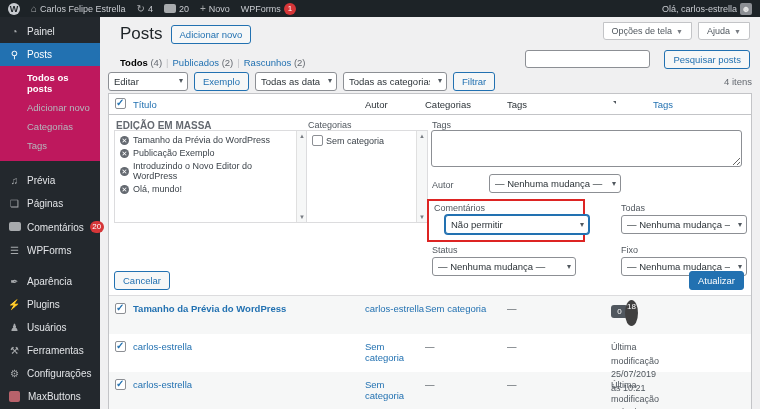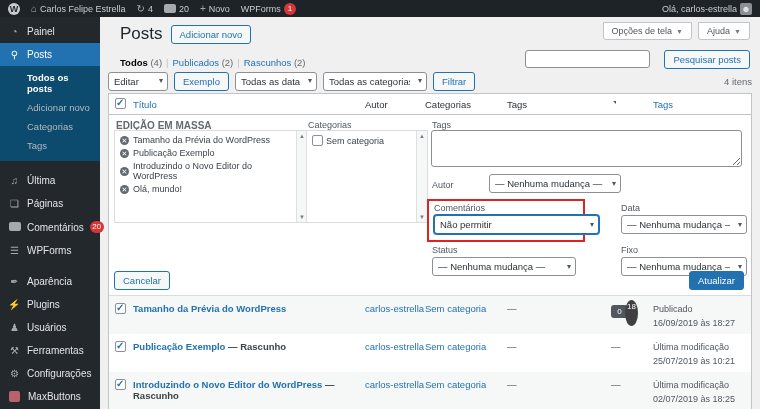--- a/index.html
+++ b/index.html
@@ -18,21 +18,21 @@
   .mini-bubble { width:12px; height:9px; background:#a7aaad; border-radius:2px; position:relative; display:inline-block; }
   .mini-bubble::after { content:""; position:absolute; bottom:-3px; left:2px; border:3px solid transparent; border-top-color:#a7aaad; border-right-width:0; }
 
   
   .sidebar { position:absolute; top:17px; left:0; width:100px; bottom:0; background:#23282d; font-size:10px; color:#e2e4e7; z-index:20; }
   .sb-item { display:flex; align-items:center; gap:6px; padding:6px 6px 6px 8px; cursor:pointer; position:relative; }
   .sb-ico { width:13px; text-align:center; color:#a7aaad; font-size:10px; flex:none; }
   .sb-item.active { background:#2271b1; color:#fff; }
   .sb-item.active .sb-ico { color:#fff; }
   .sb-item.active::after { content:""; position:absolute; right:-6px; top:50%; margin-top:-6px; border:6px solid transparent; border-left-color:#2271b1; }
-  .submenu { background:#0c4a6e; padding:2px 0 6px 0; }
+  .submenu { background:#be185d; padding:2px 0 6px 0; }
   .submenu-item { padding:4px 6px 4px 27px; font-size:9.5px; color:#b4b9be; cursor:pointer; }
   .submenu-item.current { color:#fff; font-weight:bold; }
   .sb-gap { height:8px; }
   .sb-badge { background:#d63638; color:#fff; border-radius:7px; min-width:14px; height:12px; font-size:8px; line-height:12px; text-align:center; padding:0 2px; }
   .mb-ico { width:11px; height:11px; background:#b8626b; border-radius:2px; flex:none; margin-right:2px; margin-left:1px; }
 
   
   .content { position:absolute; left:100px; top:17px; right:0; bottom:0; }
   .page-title-row { position:absolute; left:20px; top:7px; display:flex; align-items:center; gap:8px; }
   h1.page-title { font-size:17px; font-weight:normal; color:#1d2327; }
@@ -47,21 +47,21 @@
   .views .current-view { color:#000; font-weight:bold; }
   .count { color:#646970; }
 
   .search-row { position:absolute; right:10px; top:33px; display:flex; gap:14px; }
   .search-input { width:125px; height:18px; border:1px solid #8c8f94; border-radius:3px; background:#fff; font-size:9.5px; padding:0 4px; }
 
   .toolbar { position:absolute; left:8px; top:54px; right:8px; display:flex; gap:6px; align-items:center; }
   .selwrap { position:relative; display:inline-block; }
   .selwrap::after { content:"\25BE"; position:absolute; right:5px; top:50%; transform:translateY(-55%); font-size:8px; color:#50575e; pointer-events:none; }
   select { appearance:none; -webkit-appearance:none; border:1px solid #8c8f94; border-radius:3px; background:#fff; font-size:9.5px; font-family:inherit; color:#2c3338; height:19px; padding:0 16px 0 5px; width:100%; }
-  .w-bulk{width:60px;} .w-dates{width:82px;} .w-cats{width:104px;}
+  .w-bulk{width:80px;} .w-dates{width:82px;} .w-cats{width:104px;}
   .items-count { margin-left:auto; font-size:9.5px; color:#646970; }
 
   
   .table { position:absolute; left:8px; right:8px; top:76px; bottom:-2px; background:#fff; border:1px solid #c3c4c7; }
   .tgrid { display:grid; grid-template-columns:24px 232px 60px 82px 104px 42px 1fr; align-items:center; }
   .thead { height:21px; border-bottom:1px solid #c3c4c7; font-size:9.5px; }
   .thead .hcell { color:#2c3338; }
   .thead a { color:#2271b1; }
   input[type=checkbox] { appearance:none; -webkit-appearance:none; width:11px; height:11px; border:1px solid #8c8f94; border-radius:2px; background:#fff; margin-left:6px; position:relative; cursor:pointer; }
   input[type=checkbox]:checked::before { content:"\2713"; position:absolute; left:0px; top:-2px; color:#2271b1; font-size:10px; font-weight:bold; }
@@ -146,21 +146,21 @@
   </div>
   <div class="submenu">
     <div class="submenu-item current">Todos os posts</div>
     <div class="submenu-item">Adicionar novo</div>
     <div class="submenu-item">Categorias</div>
     <div class="submenu-item">Tags</div>
   </div>
   <div class="sb-gap"></div>
   <div class="sb-item">
     <span class="sb-ico">♫</span>
-    <span>Última</span>
+    <span>Prévia</span>
   </div>
   <div class="sb-item">
     <span class="sb-ico">❏</span>
     <span>Páginas</span>
   </div>
   <div class="sb-item">
     <span class="sb-ico"><span class="mini-bubble"></span></span>
     <span>Comentários</span>
     <span class="sb-badge">20</span>
   </div>
@@ -278,58 +278,55 @@
       </div>
 
       <div class="abs flabel" style="left:323px; top:5px;">Tags</div>
       <textarea class="abs be-textarea" style=""></textarea>
 
       <div class="abs flabel" style="left:323px; top:65px;">Autor</div>
       <span class="abs selwrap" style="left:380px; top:59px; width:132px;"><select><option>— Nenhuma mudança —</option></select></span>
 
       <div class="abs redbox"></div>
       <div class="abs flabel" style="left:325px; top:88px;">Comentários</div>
-      <span class="abs selwrap" style="left:325px; top:100px; width:165px;"><select class="sel-focus"><option>Não permitir</option></select></span>
-
-      <div class="abs flabel" style="left:512px; top:88px;">Data</div>
+      <span class="abs selwrap" style="left:336px; top:100px; width:144px;"><select class="sel-focus"><option>Não permitir</option></select></span>
+
+      <div class="abs flabel" style="left:512px; top:88px;">Todas</div>
       <span class="abs selwrap" style="left:512px; top:100px; width:126px;"><select><option>— Nenhuma mudança —</option></select></span>
 
       <div class="abs flabel" style="left:323px; top:130px;">Status</div>
       <span class="abs selwrap" style="left:323px; top:142px; width:144px;"><select><option>— Nenhuma mudança —</option></select></span>
 
       <div class="abs flabel" style="left:512px; top:130px;">Fixo</div>
       <span class="abs selwrap" style="left:512px; top:142px; width:126px;"><select><option>— Nenhuma mudança —</option></select></span>
 
       <button class="abs btn be-btnrow-cancel">Cancelar</button>
       <button class="abs btn btn-primary be-btnrow-update">Atualizar</button>
     </div>
 
     <div class="tgrid trow alt">
       <span><input type="checkbox" checked="" style=""></span>
       <span><a class="row-title">Tamanho da Prévia do WordPress</a><span class="row-suffix"></span></span>
       <span><a>carlos-estrella</a></span>
       <span><a>Sem categoria</a></span>
       <span class="dash">—</span>
       <span style="padding-top:9px;"><span class="cbubble"><span>0</span><span class="pending">18</span></span></span>
-      <span class="datecell"><span>Publicado</span><br><span>16/09/2019 às 18:27</span></span>
     </div>
 
     <div class="tgrid trow">
       <span><input type="checkbox" checked="" style=""></span>
-      <span><a class="row-title">Publicação Exemplo</a><span class="row-suffix"> — Rascunho</span></span>
       <span><a>carlos-estrella</a></span>
       <span><a>Sem categoria</a></span>
       <span class="dash">—</span>
       <span class="dash">—</span>
       <span class="datecell"><span>Última modificação</span><br><span>25/07/2019 às 10:21</span></span>
     </div>
 
     <div class="tgrid trow alt">
       <span><input type="checkbox" checked="" style=""></span>
-      <span><a class="row-title">Introduzindo o Novo Editor do WordPress</a><span class="row-suffix"> — Rascunho</span></span>
       <span><a>carlos-estrella</a></span>
       <span><a>Sem categoria</a></span>
       <span class="dash">—</span>
       <span class="dash">—</span>
       <span class="datecell"><span>Última modificação</span><br><span>02/07/2019 às 18:25</span></span>
     </div>
 
   </div>
 </div>
 

